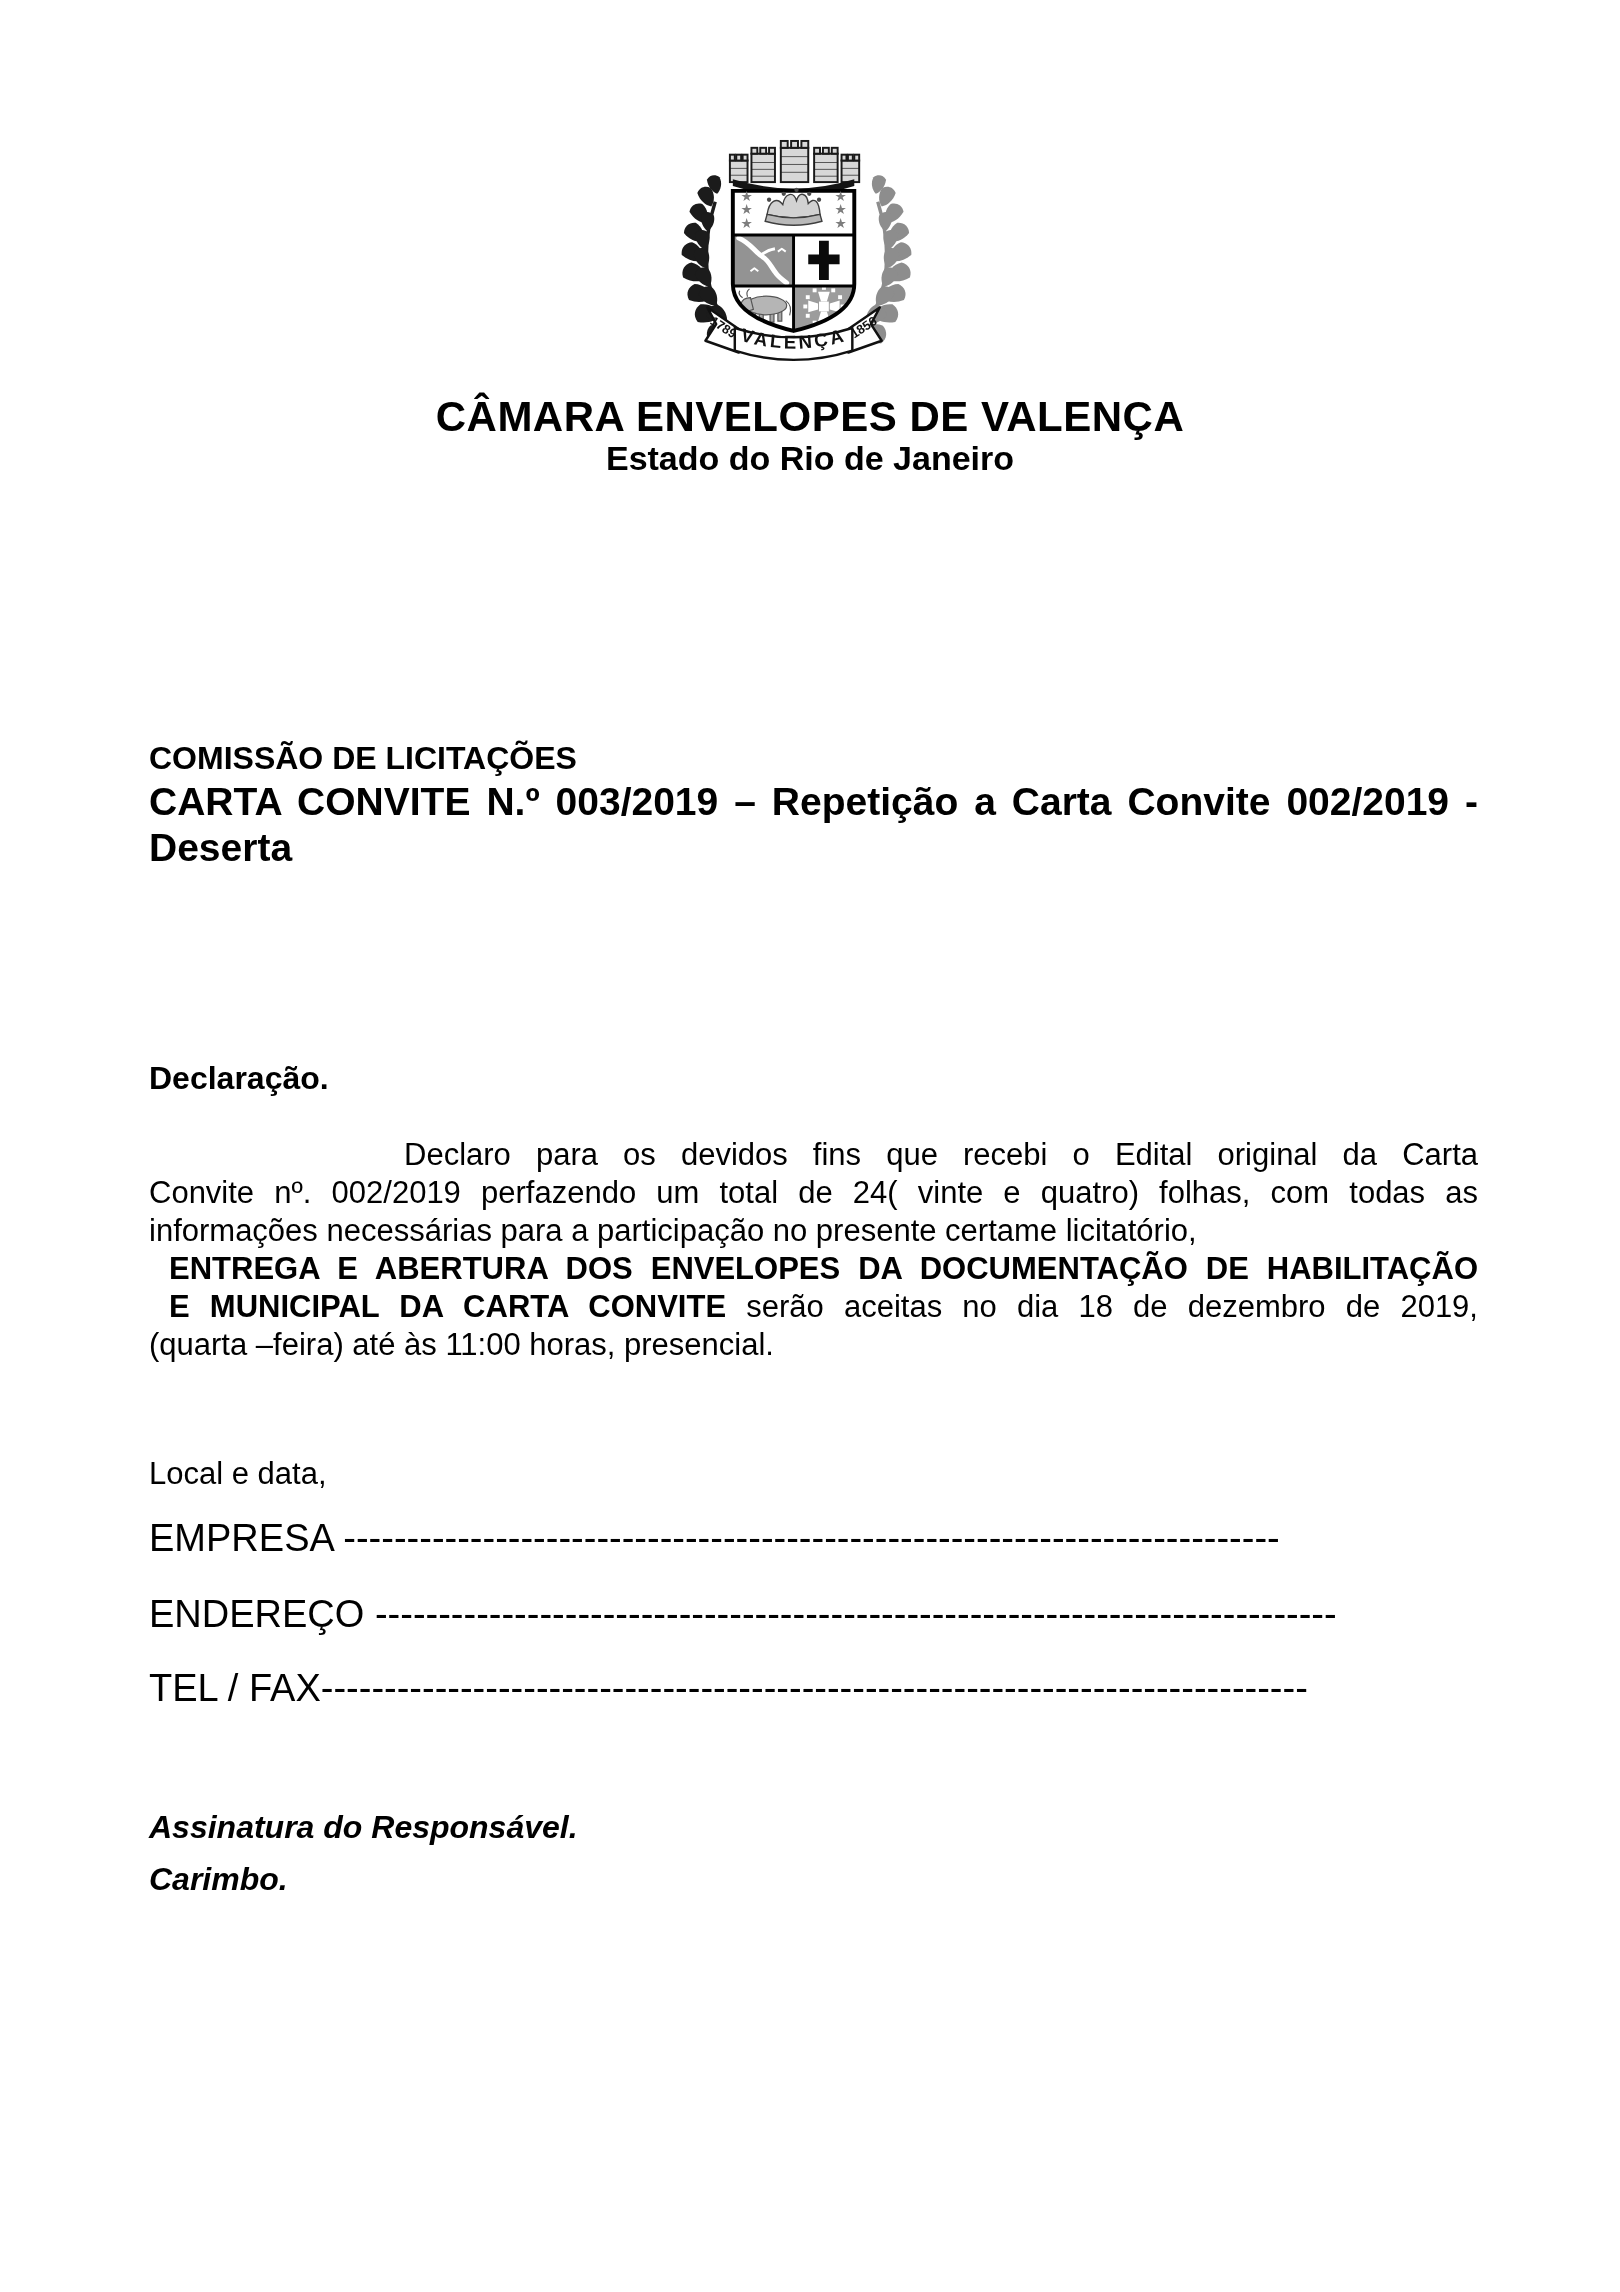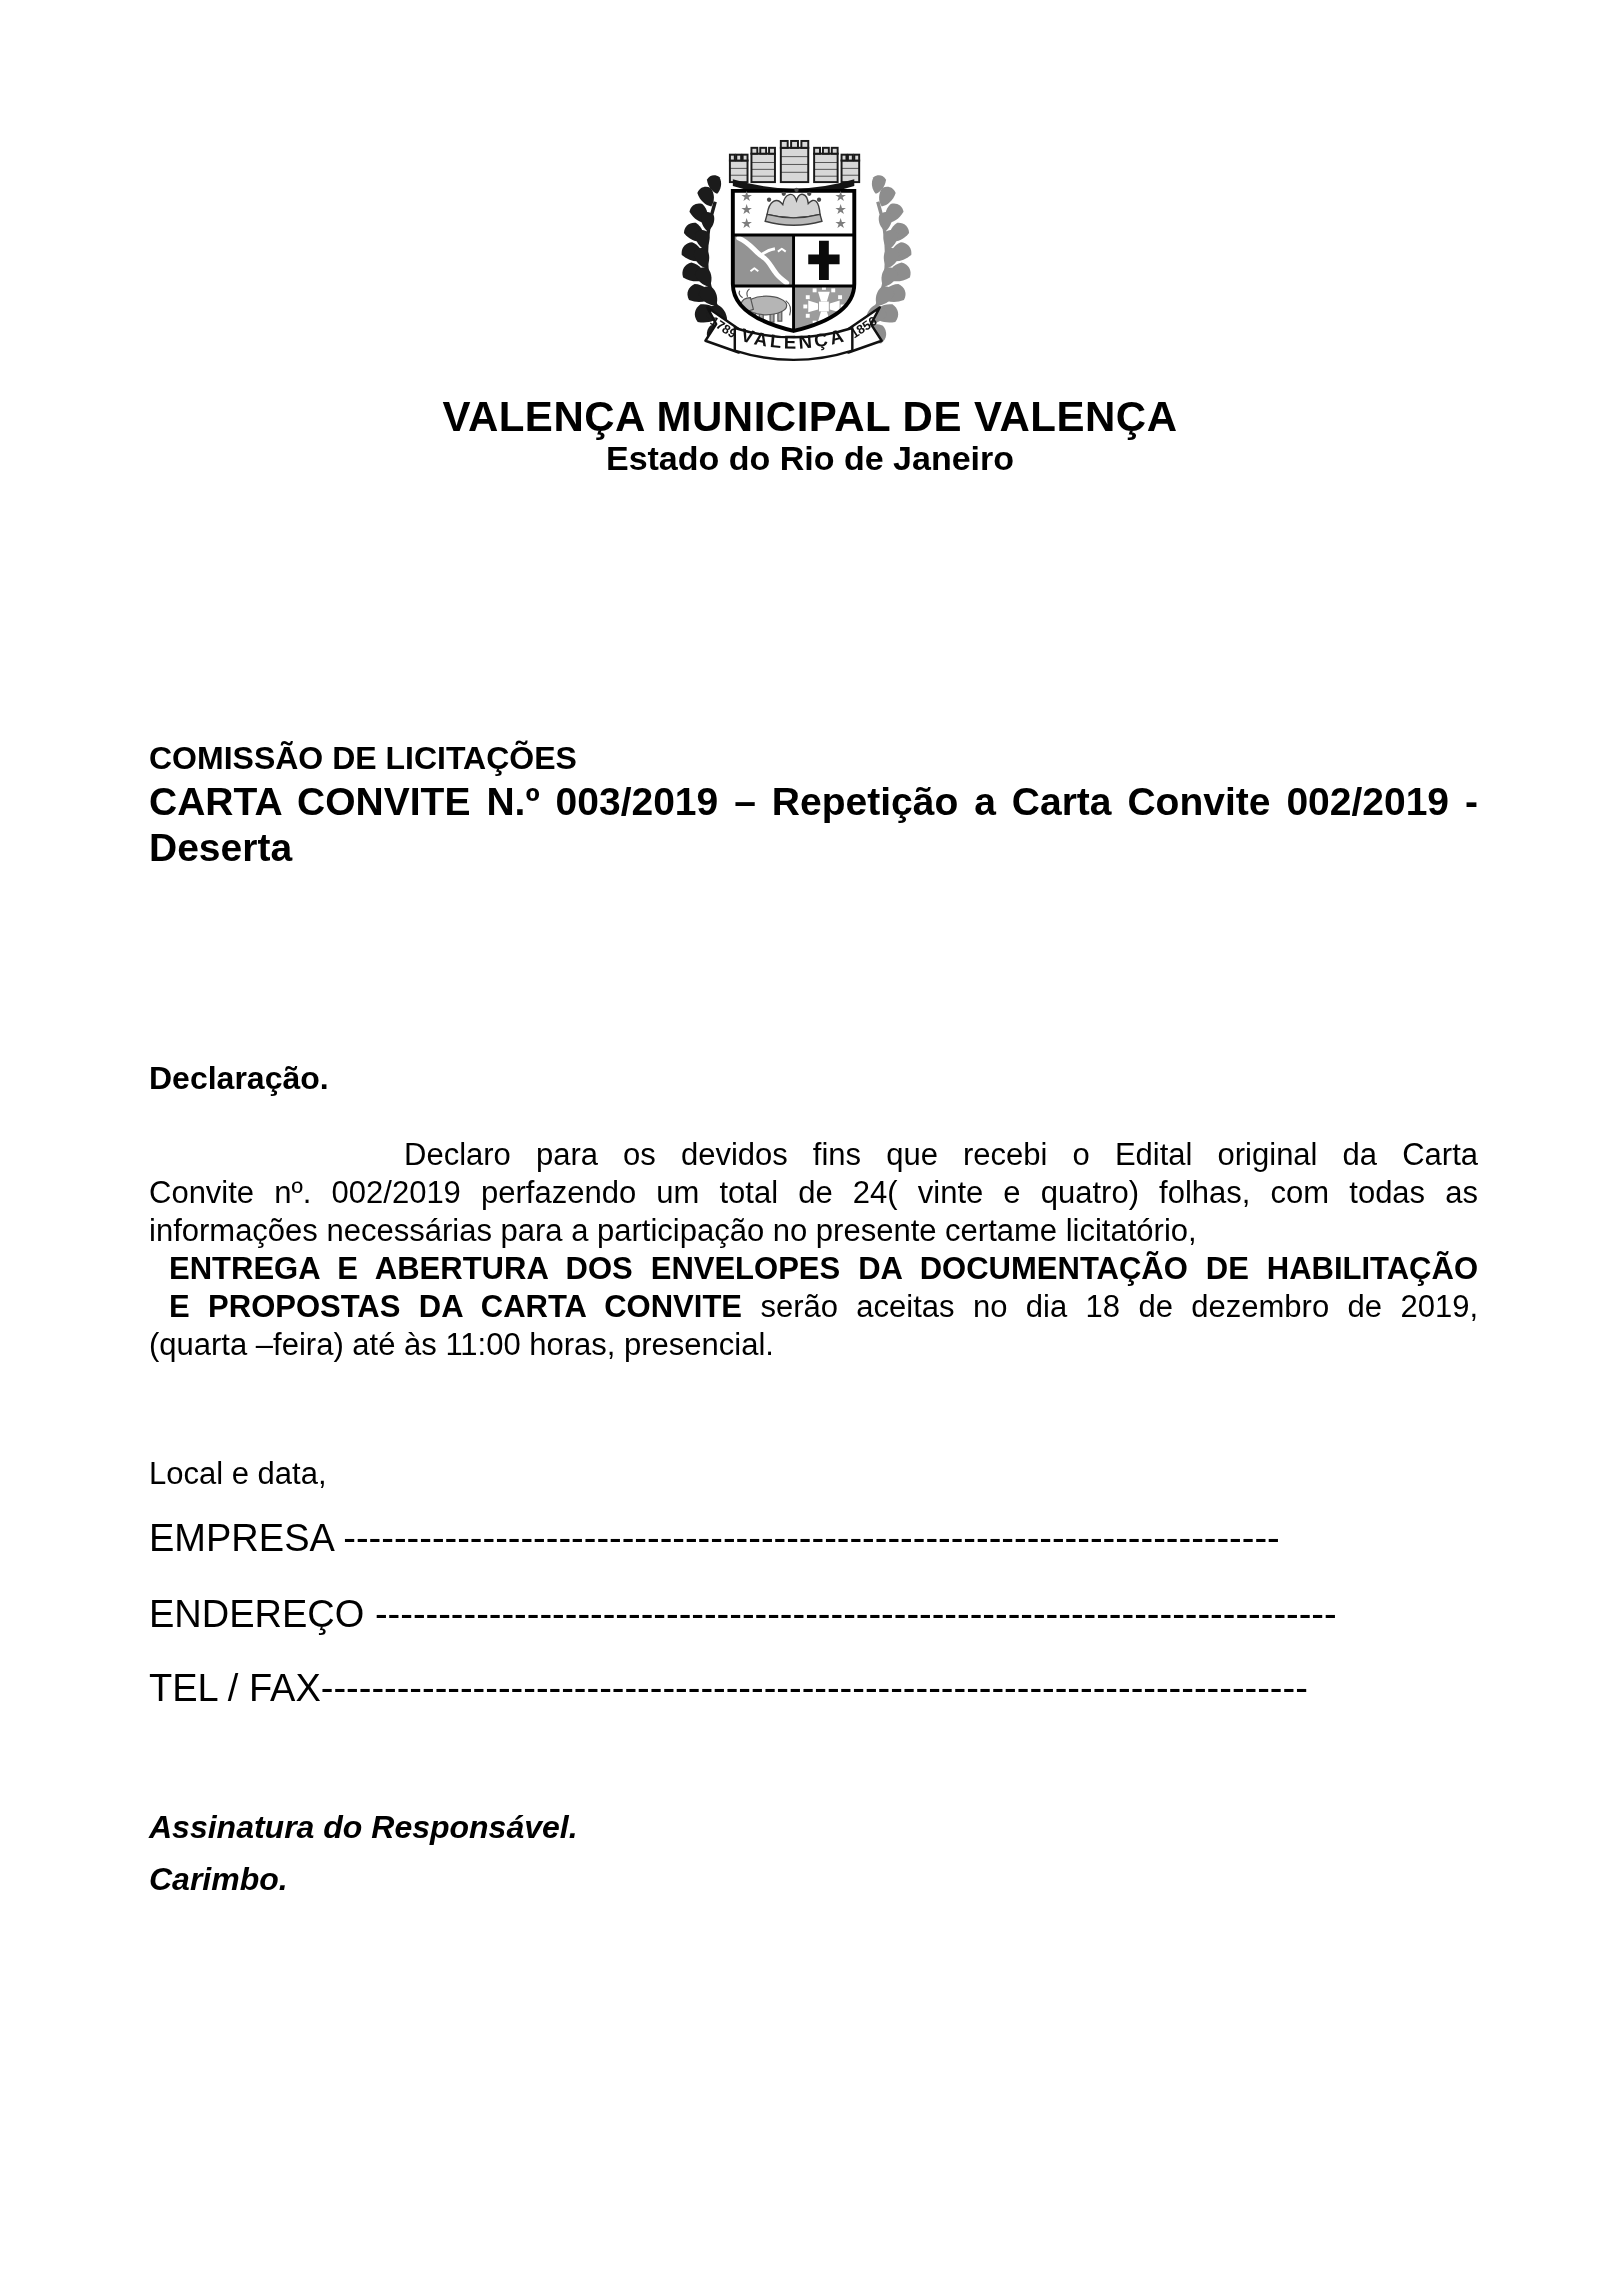--- a/index.html
+++ b/index.html
@@ -180,38 +180,38 @@
       <text class="yr" transform="translate(48 196) rotate(33)">1789</text>
       <text class="yr" transform="translate(196 196) rotate(-33)">1856</text>
       <path d="M62 193 Q122 212 182 193 L182 216 Q122 235 62 216 Z" fill="#ffffff" stroke="#111" stroke-width="2.5"></path>
       <text class="bn">
         <textPath href="#barc" startOffset="50%" text-anchor="middle">VALENÇA</textPath>
       </text>
     </g>
   </svg>
 
   <div id="title-block" class="abs">
-    <div class="doc-title">VALENÇA MUNICIPAL DE VALENÇA</div>
+    <div class="doc-title">CÂMARA ENVELOPES DE VALENÇA</div>
     <div class="doc-subtitle">Estado do Rio de Janeiro</div>
   </div>
 
   <div id="subject" class="abs">
     <div class="subj1">COMISSÃO DE LICITAÇÕES</div>
     <div class="subj2 jfull">CARTA CONVITE N.º 003/2019 – Repetição a Carta Convite 002/2019 -</div>
     <div class="subj3">Deserta</div>
   </div>
 
   <div id="decl-h" class="abs">Declaração.</div>
 
   <div id="body" class="abs">
     <div class="jfull ind">Declaro para os devidos fins que recebi o Edital original da Carta</div>
     <div class="jfull">Convite nº. 002/2019 perfazendo um total de 24( vinte e quatro) folhas, com todas as</div>
     <div>informações necessárias para a participação no presente certame licitatório,</div>
     <div class="jfull b">ENTREGA E ABERTURA DOS ENVELOPES DA DOCUMENTAÇÃO DE HABILITAÇÃO</div>
-    <div class="jfull"><span class="b">E PROPOSTAS DA CARTA CONVITE</span> <span>serão aceitas no dia 18 de dezembro de 2019,</span></div>
+    <div class="jfull"><span class="b">E MUNICIPAL DA CARTA CONVITE</span> <span>serão aceitas no dia 18 de dezembro de 2019,</span></div>
     <div>(quarta –feira) até às 11:00 horas, presencial.</div>
   </div>
 
   <div id="local" class="abs">Local e data,</div>
 
   <div id="l-emp" class="abs fill"><span>EMPRESA </span><span>--------------------------------------------------------------------------</span></div>
 
   <div id="l-end" class="abs fill"><span>ENDEREÇO </span><span>----------------------------------------------------------------------------</span></div>
 
   <div id="l-tel" class="abs fill"><span>TEL / FAX</span><span>------------------------------------------------------------------------------</span></div>

